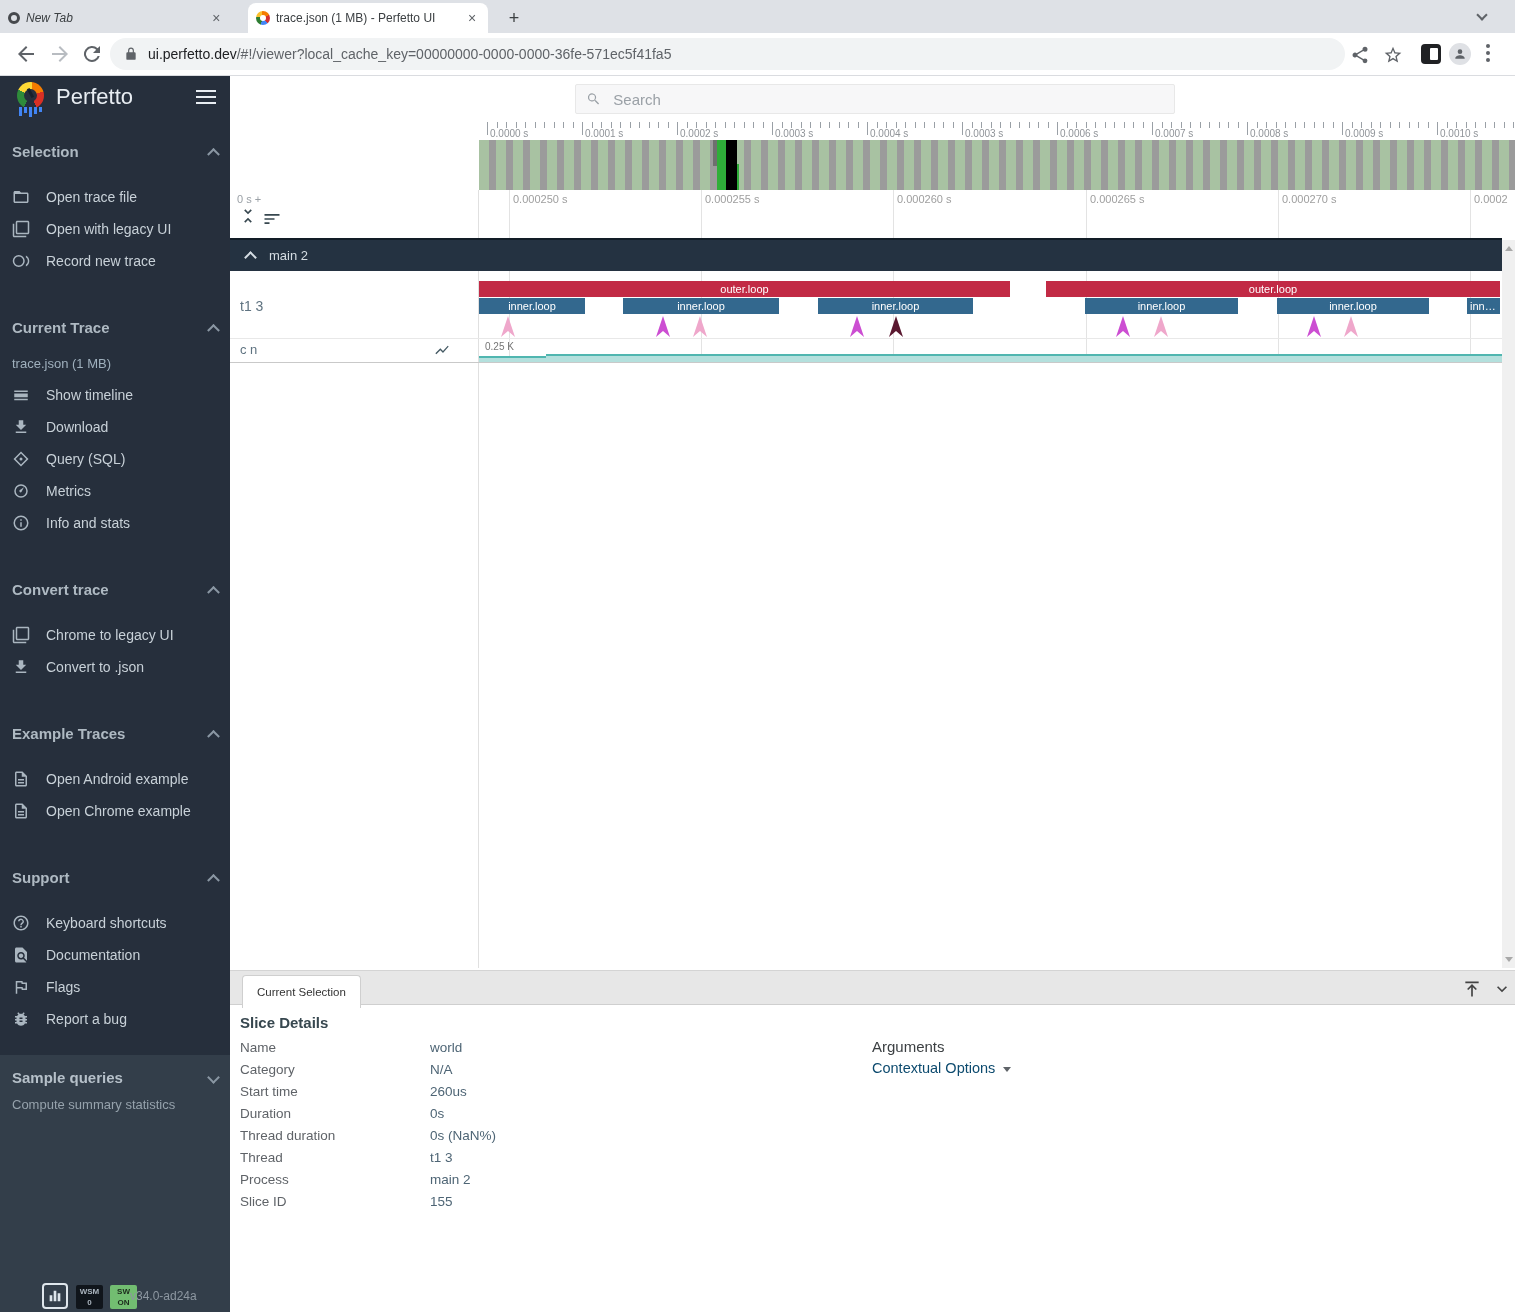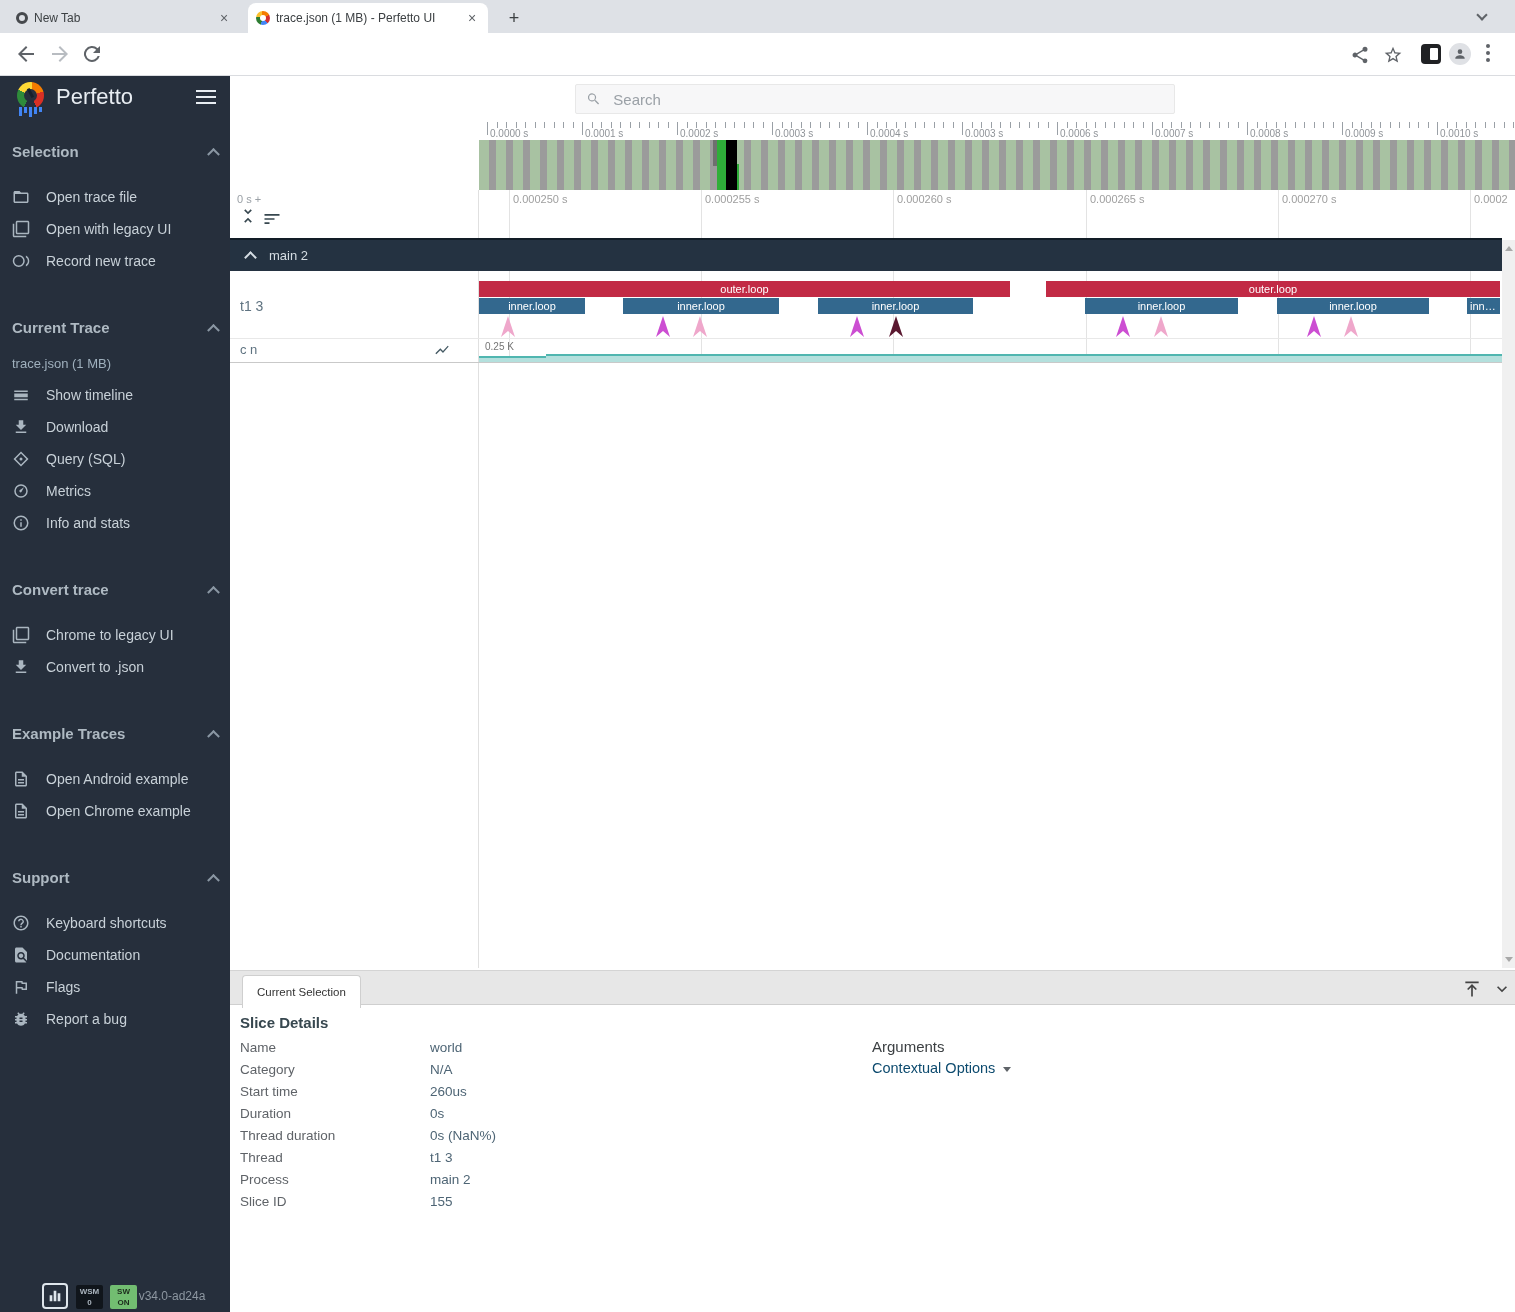--- a/index.html
+++ b/index.html
@@ -3,21 +3,21 @@
 <meta charset="utf-8">
 <style>
   html,body{margin:0;padding:0;background:#fff;}
   *{box-sizing:border-box;font-family:"Liberation Sans",sans-serif;}
   #screen{position:relative;width:1515px;height:1312px;overflow:hidden;background:#fff;}
   .abs{position:absolute;}
 
   
   .tabstrip{position:absolute;left:0;top:0;width:1515px;height:33px;background:#dee1e6;}
   .tab{position:absolute;top:3px;height:30px;display:flex;align-items:center;font-size:12px;color:#3c4043;padding:0 8px;}
-  .tab.inactive{left:8px;width:232px;}
+  .tab.inactive{left:0;width:232px;font-style:italic;}
   .tab.active{left:248px;width:240px;background:#fff;border-radius:8px 8px 0 0;}
   .tab-title{flex:1;white-space:nowrap;overflow:hidden;text-overflow:ellipsis;margin:0 6px;}
   .tab-close{color:#5f6368;font-size:14px;width:16px;text-align:center;cursor:pointer;}
   .fav-ring{width:12px;height:12px;border:3px solid #46494d;border-radius:50%;}
   .fav-perfetto{width:14px;height:14px;border-radius:50%;
     background:conic-gradient(from 200deg,#2e7d32 0 22%,#fbc02d 22% 42%,#f57c00 42% 62%,#d32f2f 62% 82%,#4285f4 82% 100%);
     position:relative;}
   .fav-perfetto::after{content:"";position:absolute;left:4px;top:4px;width:6px;height:6px;border-radius:50%;background:#fff;}
   .newtab-btn{position:absolute;left:502px;top:6px;width:24px;height:24px;color:#3c4043;font-size:18px;line-height:24px;text-align:center;}
   .tabsearch{position:absolute;left:1478px;top:11px;width:12px;height:8px;}
@@ -55,21 +55,21 @@
   .schev{width:9px;height:9px;border-right:2px solid #8a97a3;border-bottom:2px solid #8a97a3;}
   .schev.up{transform:rotate(-135deg) translate(-2px,-2px);}
   .schev.down{transform:rotate(45deg);}
   .sample-block{position:absolute;left:0;top:979px;width:230px;height:257px;background:#333e4a;}
   .sample-title{position:absolute;left:12px;top:14px;width:206px;font-size:15px;font-weight:700;color:#b6c0c9;display:flex;justify-content:space-between;align-items:center;}
   .sample-item{position:absolute;left:12px;top:42px;font-size:13px;color:#96a2ac;cursor:pointer;}
   .foot-iconbtn{position:absolute;left:42px;top:1207px;width:26px;height:26px;border:2px solid #dfe6ec;border-radius:4px;color:#dfe6ec;display:flex;align-items:center;justify-content:center;}
   .badge{position:absolute;top:1209px;width:27px;height:24px;border-radius:2px;font-size:8px;font-weight:700;text-align:center;line-height:11px;padding-top:1px;}
   .badge.dark{left:76px;background:#10151b;color:#aab4be;}
   .badge.green{left:110px;background:#72bd71;color:#1c2a1c;}
-  .version{position:absolute;left:130px;top:1213px;width:84px;text-align:center;font-size:12px;color:#8d97a1;}
+  .version{position:absolute;left:130px;top:1213px;width:84px;text-align:left;font-size:12px;color:#8d97a1;}
 
   
   .main{position:absolute;left:230px;top:76px;width:1285px;height:1236px;background:#fff;}
   .topbar{position:absolute;left:0;top:0;width:1285px;height:44px;background:#fff;}
   .searchbox{position:absolute;left:345px;top:8px;width:600px;height:30px;background:#f7f7f8;border:1px solid #e8e8e8;border-radius:2px;display:flex;align-items:center;padding:0 10px;}
   .searchbox input{border:none;background:transparent;outline:none;font-size:15px;color:#3c4043;width:100%;margin-left:10px;}
   .searchbox input::placeholder{color:#9aa0a6;}
 
   .timeline{position:absolute;left:0;top:44px;width:1285px;height:848px;background:#fff;overflow:hidden;}
   .tick{position:absolute;top:2px;width:1px;background:#9aa0a6;}
@@ -131,20 +131,26 @@
   <div class="toolbar">
     <svg class="navic" style="left:14px" viewBox="0 0 24 24" fill="currentColor">
         <path d="M20 11H7.8l5.6-5.6L12 4l-8 8 8 8 1.4-1.4L7.8 13H20z"></path>
       </svg>
     <svg class="navic dim" style="left:48px" viewBox="0 0 24 24" fill="currentColor">
         <path d="M4 13h12.2l-5.6 5.6L12 20l8-8-8-8-1.4 1.4L16.2 11H4z"></path>
       </svg>
     <svg class="navic" style="left:80px" viewBox="0 0 24 24" fill="currentColor">
         <path d="M17.65 6.35A8 8 0 1 0 19.73 14h-2.08a6 6 0 1 1-1.41-6.24L13 11h7V4z"></path>
       </svg>
+    <div class="omnibox">
+      <svg width="14" height="14" viewBox="0 0 24 24" fill="#5f6368">
+          <path d="M12 1a5 5 0 0 0-5 5v3H6a2 2 0 0 0-2 2v9a2 2 0 0 0 2 2h12a2 2 0 0 0 2-2v-9a2 2 0 0 0-2-2h-1V6a5 5 0 0 0-5-5zm-3 8V6a3 3 0 1 1 6 0v3z"></path>
+        </svg>
+      <span class="url"><span class="host">ui.perfetto.dev</span><span class="rest">/#!/viewer?local_cache_key=00000000-0000-0000-36fe-571ec5f41fa5</span></span>
+    </div>
     <svg class="navic" style="left:1350px;width:20px;height:20px;top:12px" viewBox="0 0 24 24" fill="currentColor">
         <path d="M18 16.08c-.76 0-1.44.3-1.96.77L8.91 12.7c.05-.23.09-.46.09-.7s-.04-.47-.09-.7l7.05-4.11c.54.5 1.25.81 2.04.81a3 3 0 1 0-3-3c0 .24.04.47.09.7L8.04 9.81A2.99 2.99 0 0 0 3 12a3 3 0 0 0 5.04 2.19l7.12 4.16c-.05.21-.08.43-.08.65a2.92 2.92 0 1 0 2.92-2.92z"></path>
       </svg>
     <svg class="navic" style="left:1383px;width:20px;height:20px;top:12px" viewBox="0 0 24 24" fill="currentColor">
         <path d="M22 9.24l-7.19-.62L12 2 9.19 8.63 2 9.24l5.46 4.73L5.82 21 12 17.27 18.18 21l-1.63-7.03L22 9.24zM12 15.4l-3.76 2.27 1-4.28-3.32-2.88 4.38-.38L12 6.1l1.71 4.04 4.38.38-3.32 2.88 1 4.28L12 15.4z"></path>
       </svg>
     <div class="panelic"></div>
     <div class="avatar">
       <svg width="14" height="14" viewBox="0 0 24 24" fill="currentColor">
           <path d="M12 12a4 4 0 1 0 0-8 4 4 0 0 0 0 8zm0 2c-3.33 0-8 1.67-8 5v1h16v-1c0-3.33-4.67-5-8-5z"></path>
@@ -289,20 +295,27 @@
           </svg>
           <span>Flags</span>
         </div>
         <div class="side-item" style="top:927px">
           <svg viewBox="0 0 24 24" fill="currentColor" class="ic">
             <path d="M20 8h-2.81c-.45-.78-1.07-1.45-1.82-1.96L17 4.41 15.59 3l-2.17 2.17C12.96 5.06 12.49 5 12 5c-.49 0-.96.06-1.41.17L8.41 3 7 4.41l1.62 1.63C7.88 6.55 7.26 7.22 6.81 8H4v2h2.09c-.05.33-.09.66-.09 1v1H4v2h2v1c0 .34.04.67.09 1H4v2h2.81c1.04 1.79 2.97 3 5.19 3s4.15-1.21 5.19-3H20v-2h-2.09c.05-.33.09-.66.09-1v-1h2v-2h-2v-1c0-.34-.04-.67-.09-1H20V8zm-6 8h-4v-2h4v2zm0-4h-4v-2h4v2z"></path>
           </svg>
           <span>Report a bug</span>
         </div>
       </div>
+    <div class="sample-block">
+      <div class="sample-title">
+        <span>Sample queries</span>
+        <span class="schev down"></span>
+      </div>
+      <div class="sample-item">Compute summary statistics</div>
+    </div>
     <div class="foot-iconbtn">
       <svg width="16" height="16" viewBox="0 0 24 24" fill="currentColor">
           <path d="M4 11h4v9H4zm6-7h4v16h-4zm6 4h4v12h-4z"></path>
         </svg>
     </div>
     <div class="badge dark">
       <div>WSM</div>
         <div>0</div>
     </div>
     <div class="badge green">

